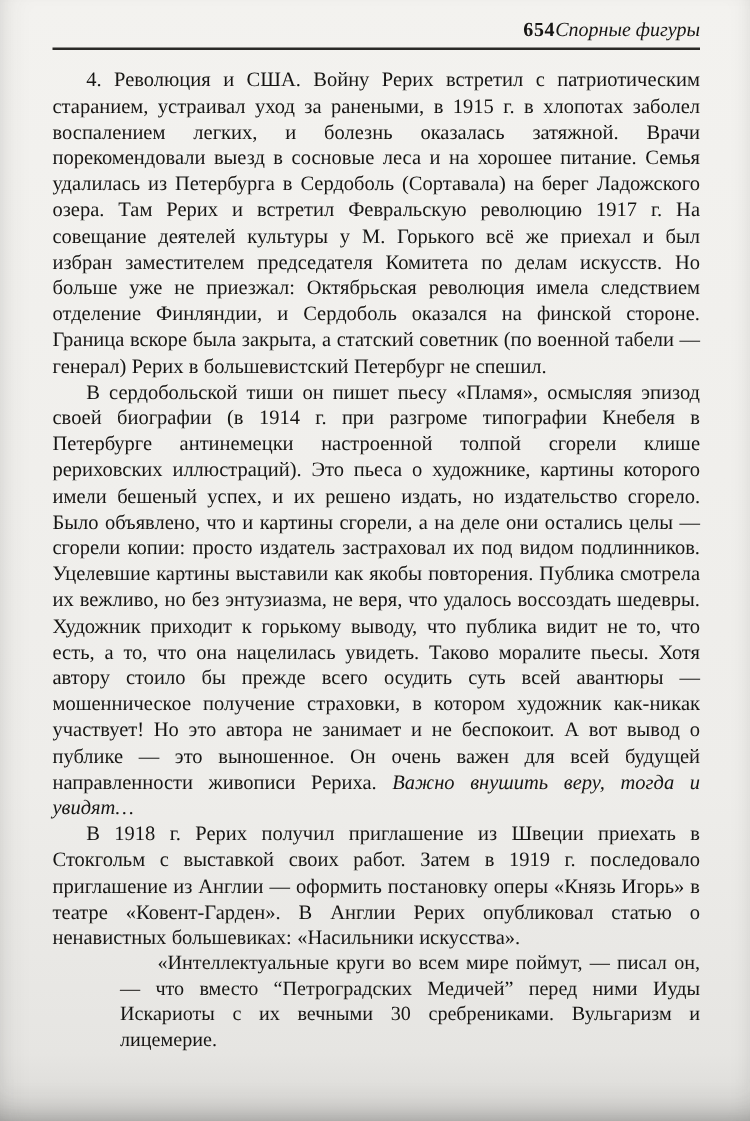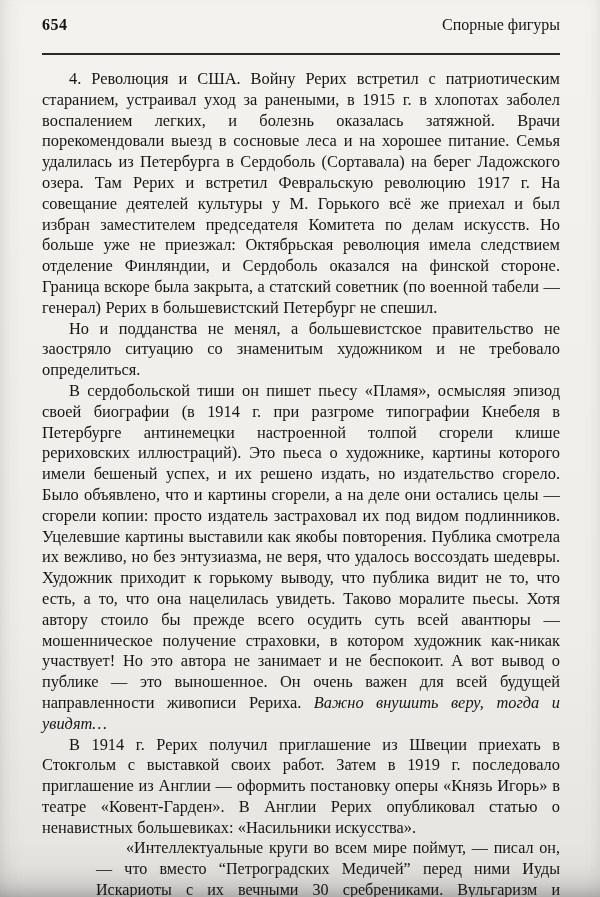--- a/index.html
+++ b/index.html
@@ -21,31 +21,32 @@
     padding: 16px 40px 10px 42px;
     background: linear-gradient(180deg, #f3f2ef 0%, #eeedea 70%, #e6e5e2 94%, #d9d8d5 100%);
     box-shadow:
       inset 0 -22px 28px -22px rgba(40,40,40,0.45),
       inset 18px 0 30px -26px rgba(60,60,60,0.25),
       inset -14px 0 26px -24px rgba(60,60,60,0.18);
     color: #161513;
   }
   .page-header {
     display: flex;
-    justify-content: space-between;
+    justify-content: flex-end;
     align-items: baseline;
     font-size: 16px;
     line-height: 18px;
-    padding-bottom: 19px;
+    padding-bottom: 4px;
   }
   .page-number {
     font-weight: bold;
     letter-spacing: 0.5px;
   }
   .running-title {
+    font-style: italic;
   }
   .header-rule {
     height: 0;
     border-bottom: 2px solid #2a2927;
     margin-bottom: 14px;
   }
   .page-body {
     font-size: 16.4px;
     line-height: 20.8px;
     text-align: justify;
@@ -82,23 +83,22 @@
     <span class="page-number">654</span>
     <span class="running-title">Спорные фигуры</span>
   </header>
 
   <div class="header-rule"></div>
 
   <main class="page-body">
 
     <p class="para indent"><strong>4. Революция и США</strong><span>. Войну Рерих встретил с патриотическим старанием, устраивал уход за ранеными, в 1915 г. в хлопотах заболел воспалением легких, и болезнь оказалась затяжной. Врачи порекомендовали выезд в сосновые леса и на хорошее питание. Семья удалилась из Петербурга в Сердоболь (Сортавала) на берег Ладожского озера. Там Рерих и встретил Февральскую революцию 1917 г. На совещание деятелей культуры у М. Горького всё же приехал и был избран заместителем председателя Комитета по делам искусств. Но больше уже не приезжал: Октябрьская революция имела следствием отделение Финляндии, и Сердоболь оказался на финской стороне. Граница вскоре была закрыта, а статский советник (по военной табели — генерал) Рерих в большевистский Петербург не спешил.</span></p>
 
-    <p class="para indent">Но и подданства не менял, а большевистское правительство не заостряло ситуацию со знаменитым художником и не требовало определиться.</p>
 
     <p class="para indent"><span>В сердобольской тиши он пишет пьесу «Пламя», осмысляя эпизод своей биографии (в 1914 г. при разгроме типографии Кнебеля в Петербурге антинемецки настроенной толпой сгорели клише рериховских иллюстраций). Это пьеса о художнике, картины которого имели бешеный успех, и их решено издать, но издательство сгорело. Было объявлено, что и картины сгорели, а на деле они остались целы — сгорели копии: просто издатель застраховал их под видом подлинников. Уцелевшие картины выставили как якобы повторения. Публика смотрела их вежливо, но без энтузиазма, не веря, что удалось воссоздать шедевры. Художник приходит к горькому выводу, что публика видит не то, что есть, а то, что она нацелилась увидеть. Таково моралите пьесы. Хотя автору стоило бы прежде всего осудить суть всей авантюры — мошенническое получение страховки, в котором художник как-никак участвует! Но это автора не занимает и не беспокоит. А вот вывод о публике — это выношенное. Он очень важен для всей будущей направленности живописи Рериха. </span><em>Важно внушить веру, тогда и увидят…</em></p>
 
-    <p class="para indent">В 1914 г. Рерих получил приглашение из Швеции приехать в Стокгольм с выставкой своих работ. Затем в 1919 г. последовало приглашение из Англии — оформить постановку оперы «Князь Игорь» в театре «Ковент-Гарден». В Англии Рерих опубликовал статью о ненавистных большевиках: «Насильники искусства».</p>
+    <p class="para indent">В 1918 г. Рерих получил приглашение из Швеции приехать в Стокгольм с выставкой своих работ. Затем в 1919 г. последовало приглашение из Англии — оформить постановку оперы «Князь Игорь» в театре «Ковент-Гарден». В Англии Рерих опубликовал статью о ненавистных большевиках: «Насильники искусства».</p>
 
     <blockquote class="quote">«Интеллектуальные круги во всем мире поймут, — писал он, — что вместо “Петроградских Медичей” перед ними Иуды Искариоты с их вечными 30 сребрениками. Вульгаризм и лицемерие.</blockquote>
 
   </main>
 
 </div>
 
 </body></html>

